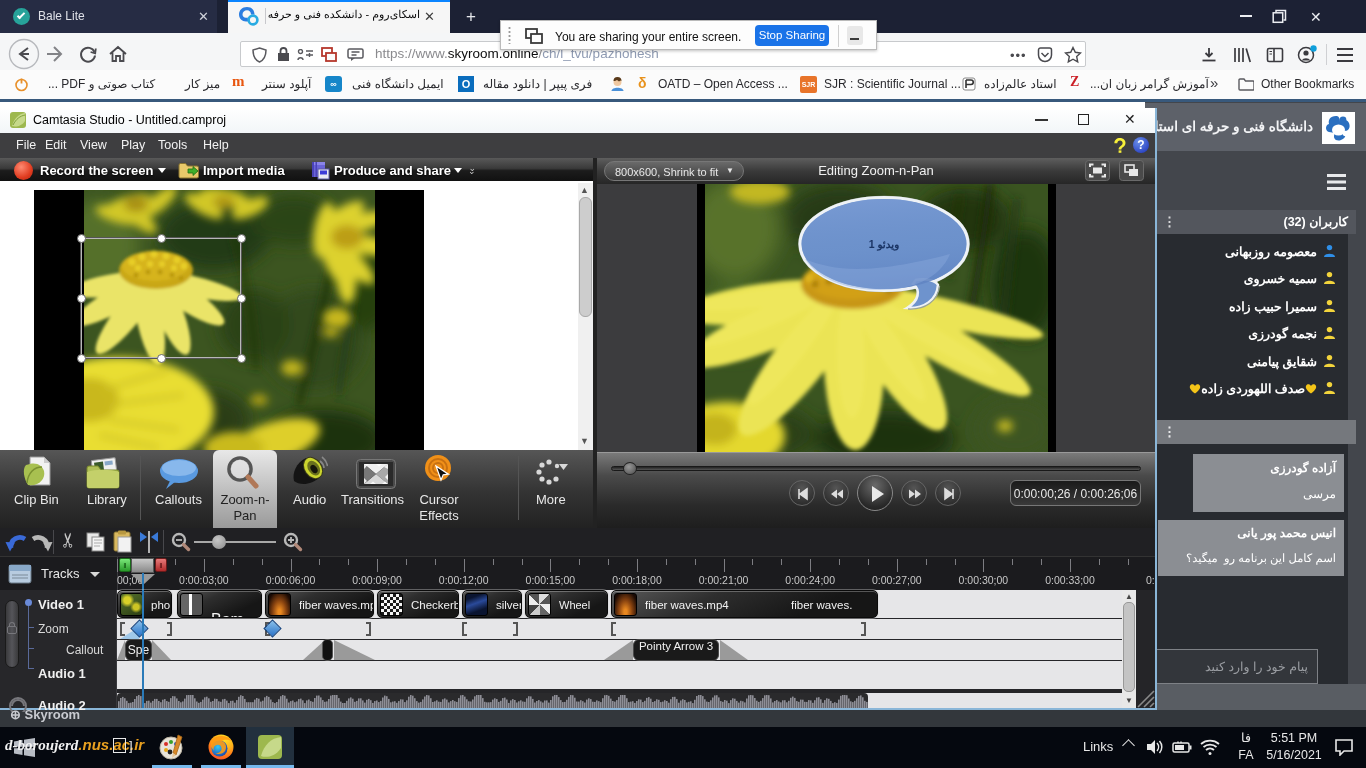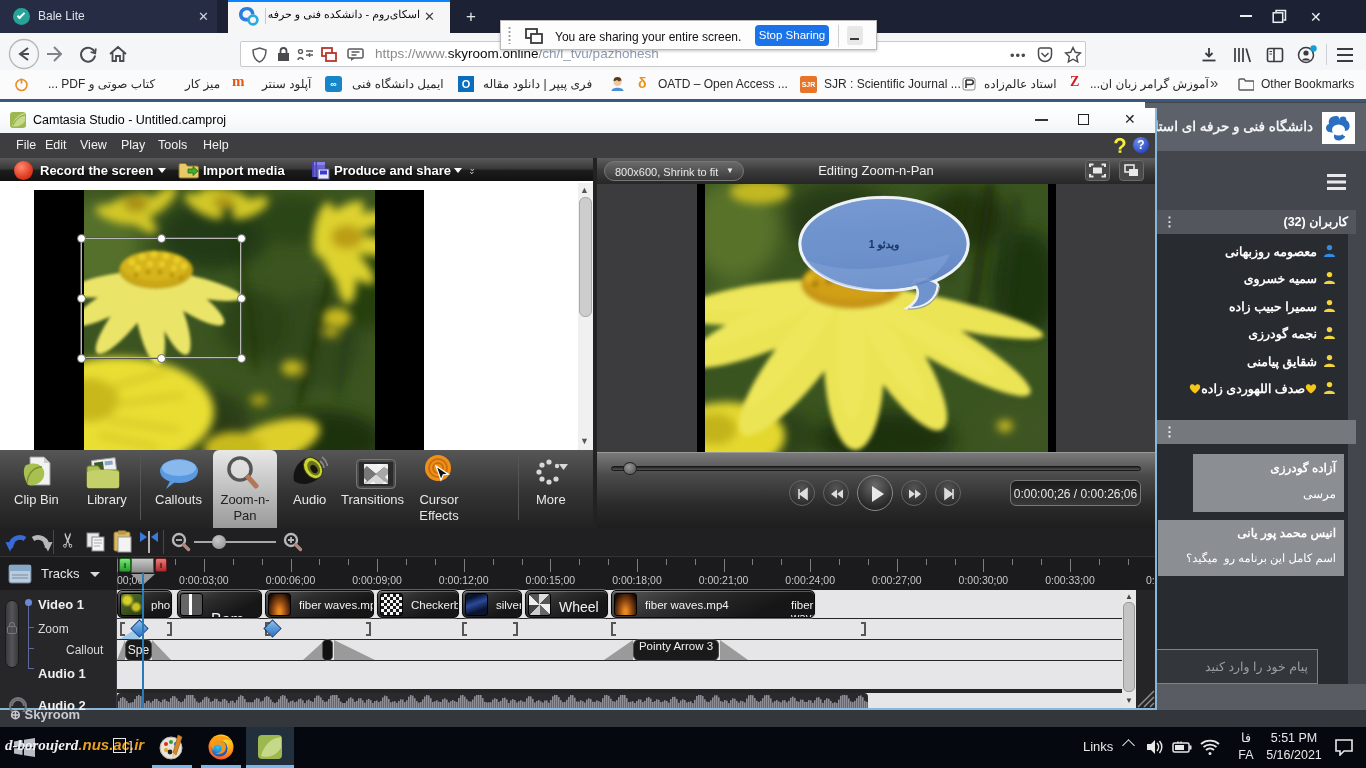--- a/index.html
+++ b/index.html
@@ -752,23 +752,23 @@
             <div class="abs" style="left:377px;top:0;width:82px;height:28px;background:linear-gradient(155deg,#5a5a5a 0%,#2e2e2e 35%,#161616 75%);border-radius:5px;border:1px solid #0a0a0a;box-shadow:inset 0 1px 0 rgba(255,255,255,0.28),0 0 0 1px rgba(210,210,210,0.38);overflow:hidden;">
               <div class="abs" style="left:2px;top:2px;width:23px;height:23px;border-radius:3px;background:repeating-conic-gradient(#f4f4f4 0 25%, #1a1a1a 0 50%) 0 0/6px 6px;border:1px solid #000;"></div>
               <div class="abs" style="left:33px;top:8px;color:#f2f2f2;font-size:11.5px;white-space:nowrap;">Checkerbo</div>
             </div>
             <div class="abs" style="left:462px;top:0;width:60px;height:28px;background:linear-gradient(155deg,#5a5a5a 0%,#2e2e2e 35%,#161616 75%);border-radius:5px;border:1px solid #0a0a0a;box-shadow:inset 0 1px 0 rgba(255,255,255,0.28),0 0 0 1px rgba(210,210,210,0.38);overflow:hidden;">
               <div class="abs" style="left:2px;top:2px;width:23px;height:23px;border-radius:3px;background:linear-gradient(160deg,#0a1430 20%,#2a4a9a 45%,#0a1430 75%);border:1px solid #000;"></div>
               <div class="abs" style="left:33px;top:8px;color:#f2f2f2;font-size:11.5px;white-space:nowrap;">silver</div>
             </div>
             <div class="abs" style="left:525px;top:0;width:83px;height:28px;background:linear-gradient(155deg,#5a5a5a 0%,#2e2e2e 35%,#161616 75%);border-radius:5px;border:1px solid #0a0a0a;box-shadow:inset 0 1px 0 rgba(255,255,255,0.28),0 0 0 1px rgba(210,210,210,0.38);overflow:hidden;">
               <div class="abs" style="left:2px;top:2px;width:23px;height:23px;border-radius:3px;background:conic-gradient(#ddd 0 12%, #555 0 25%, #eee 0 37%, #666 0 50%, #ccc 0 62%, #444 0 75%, #eee 0 87%, #555 0);border:1px solid #000;"></div>
-              <div class="abs" style="left:33px;top:8px;color:#f2f2f2;font-size:14px;white-space:nowrap;">Wheel</div>
+              <div class="abs" style="left:33px;top:8px;color:#f2f2f2;font-size:11px;white-space:nowrap;">Wheel</div>
             </div>
-            <div class="abs" style="left:611px;top:0;width:204px;height:28px;background:linear-gradient(155deg,#5a5a5a 0%,#2e2e2e 35%,#161616 75%);border-radius:5px;border:1px solid #0a0a0a;box-shadow:inset 0 1px 0 rgba(255,255,255,0.28),0 0 0 1px rgba(210,210,210,0.38);overflow:hidden;">
+            <div class="abs" style="left:611px;top:0;width:267px;height:28px;background:linear-gradient(155deg,#5a5a5a 0%,#2e2e2e 35%,#161616 75%);border-radius:5px;border:1px solid #0a0a0a;box-shadow:inset 0 1px 0 rgba(255,255,255,0.28),0 0 0 1px rgba(210,210,210,0.38);overflow:hidden;">
               <div class="abs" style="left:2px;top:2px;width:23px;height:23px;border-radius:3px;background:radial-gradient(ellipse at 50% 85%, #e88820 10%, #8a4410 45%, #1a0a04 85%);border:1px solid #000;"></div>
               <div class="abs" style="left:33px;top:8px;color:#f2f2f2;font-size:11.5px;white-space:nowrap;">fiber waves.mp4</div>
               <div class="abs" style="left:179px;top:8px;color:#f2f2f2;font-size:11.5px;">fiber waves.</div>
             </div>
           </div>
 
       <div id="zoomrow">
             <div class="abs" style="left:120px;top:32px;width:5px;height:14px;border-left:2px solid #555;border-top:2px solid #555;border-bottom:2px solid #555;"></div>
             <div class="abs" style="left:167px;top:32px;width:5px;height:14px;border-right:2px solid #555;border-top:2px solid #555;border-bottom:2px solid #555;"></div>
             <div class="abs" style="left:265px;top:32px;width:5px;height:14px;border-left:2px solid #555;border-top:2px solid #555;border-bottom:2px solid #555;"></div>

